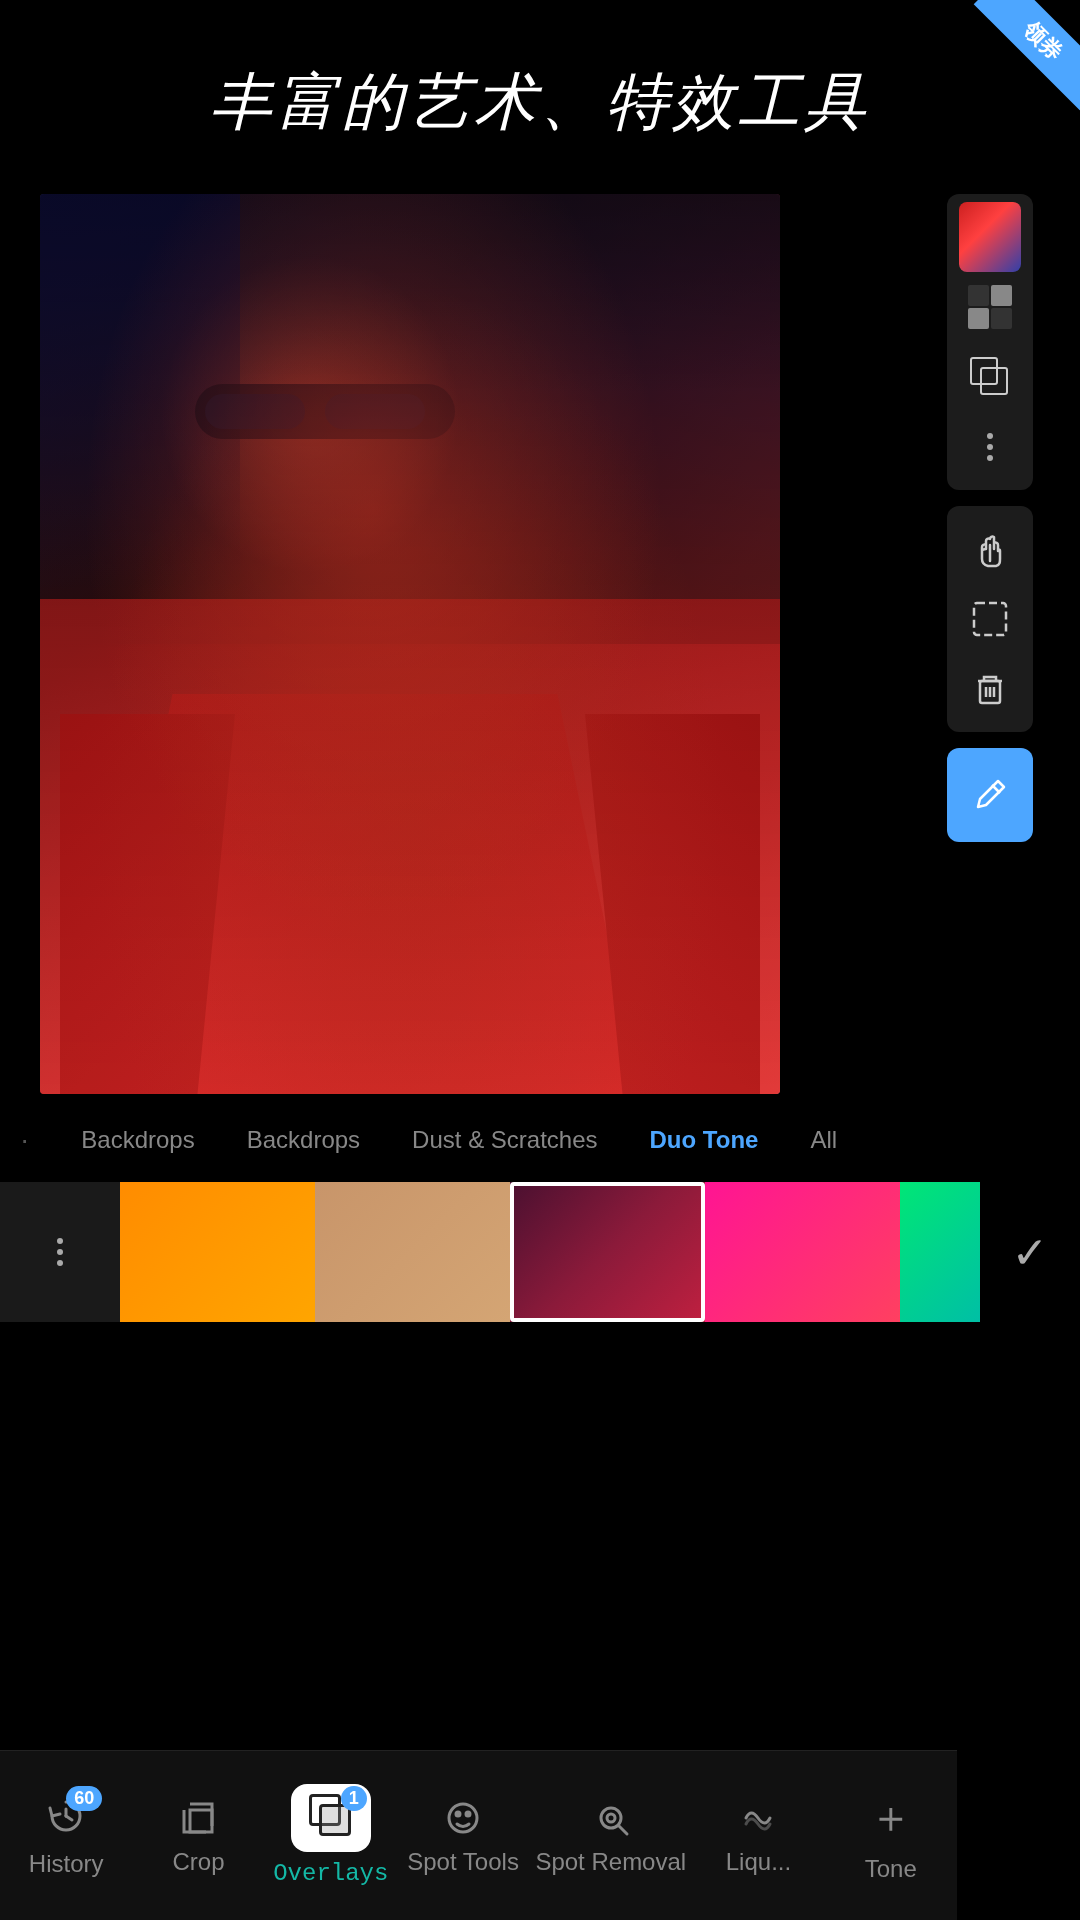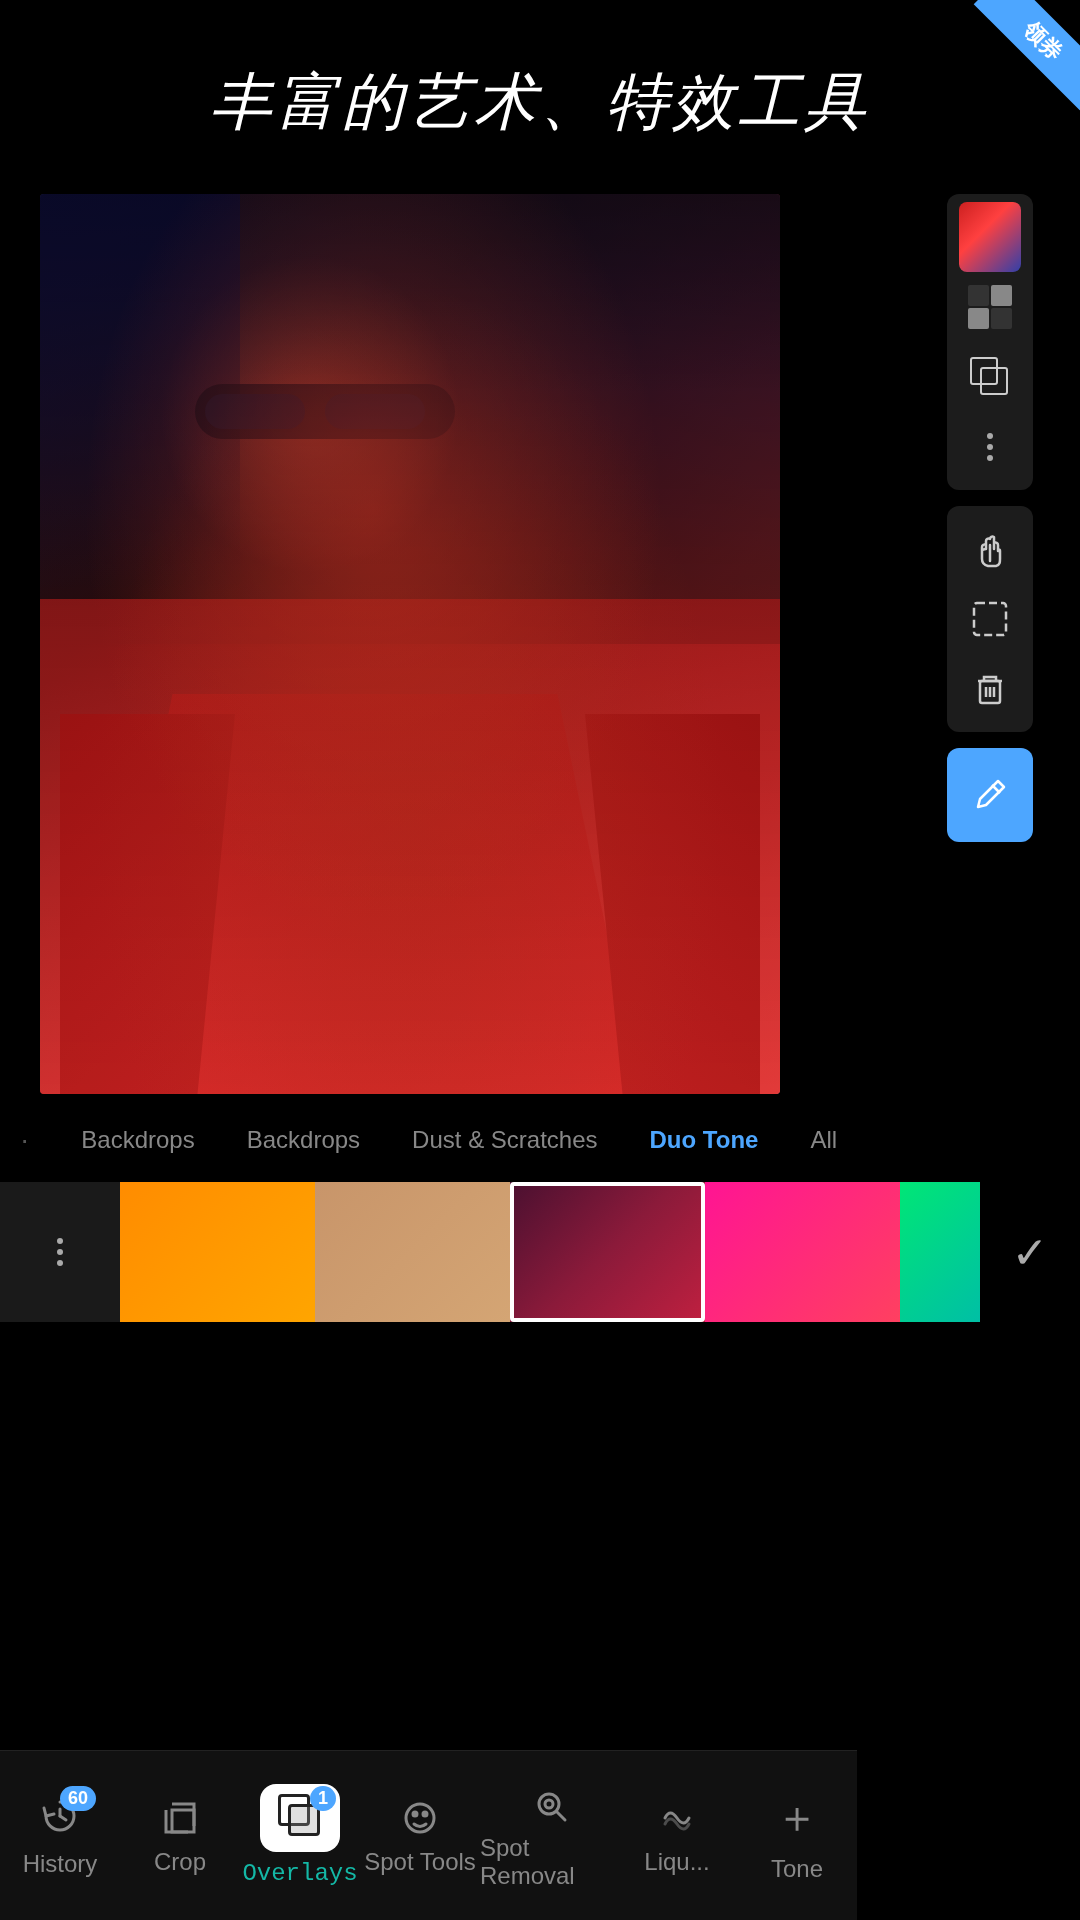--- a/index.html
+++ b/index.html
@@ -267,21 +267,21 @@
       align-items: center;
       justify-content: center;
       cursor: pointer;
     }
 
     
     .bottom-nav {
       position: fixed;
       bottom: 0;
       left: 0;
-      width: 857px;
+      width: 957px;
       height: 170px;
       background: #111;
       display: flex;
       align-items: center;
       justify-content: space-around;
       border-top: 1px solid #222;
       z-index: 200;
     }
 
     .nav-item {

